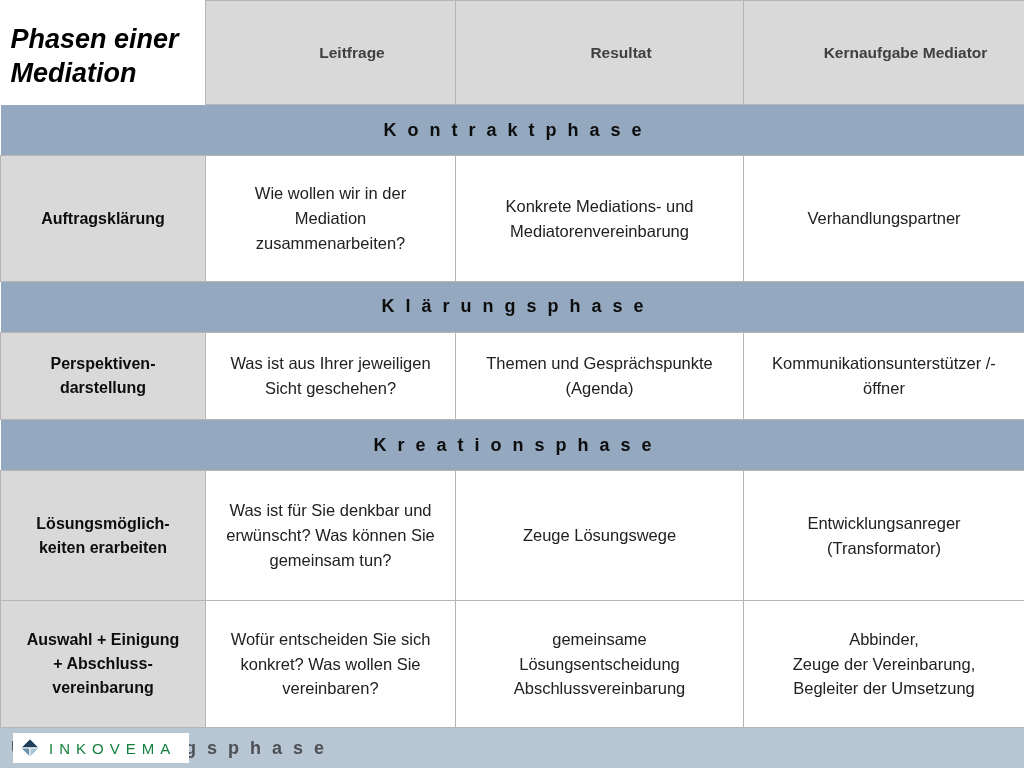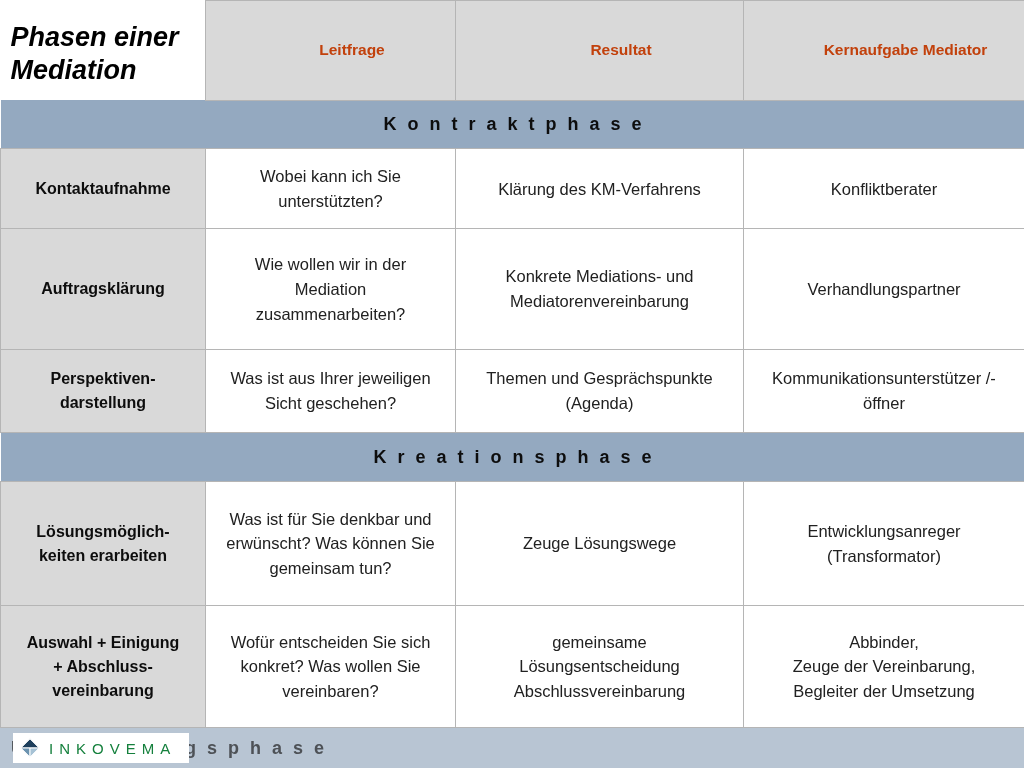--- a/index.html
+++ b/index.html
@@ -24,21 +24,21 @@
     vertical-align: middle; text-align: left;
     padding: 12px 6px 4px 10px;
   }
   .title {
     font-size: 27px; font-weight: bold; font-style: italic;
     color: #000; line-height: 1.25; white-space: pre-line;
   }
   td.col-head {
     background: #d9d9d9; border: 1px solid #b5b5b5;
     text-align: center; vertical-align: middle;
-    font-weight: bold; font-size: 15.5px; color: #c2410c; padding-left: 43px;
+    font-weight: bold; font-size: 15.5px; color: #404040; padding-left: 43px;
   }
 
   
   tr.band td {
     background: #94a9c0; border: none;
     text-align: center; vertical-align: middle;
     font-weight: bold; font-size: 18px; color: #0d0d0d;
     letter-spacing: 11px; text-indent: 11px;
   }
 
@@ -107,37 +107,33 @@
 Mediation</div>
       </td>
       <td class="col-head">Leitfrage</td>
       <td class="col-head">Resultat</td>
       <td class="col-head">Kernaufgabe Mediator</td>
     </tr>
 
     <tr class="band r-band">
       <td colspan="4">Kontraktphase</td>
     </tr>
-    <tr class="r-k1">
-      <td class="label">Kontaktaufnahme</td>
-      <td class="cell">Wobei kann ich Sie
-unterstützten?</td>
-      <td class="cell">Klärung des KM-Verfahrens</td>
-      <td class="cell">Konfliktberater</td>
-    </tr>
     <tr class="r-k2">
       <td class="label">Auftragsklärung</td>
       <td class="cell">Wie wollen wir in der
 Mediation
 zusammenarbeiten?</td>
       <td class="cell">Konkrete Mediations- und
 Mediatorenvereinbarung</td>
       <td class="cell">Verhandlungspartner</td>
     </tr>
 
+    <tr class="band r-band">
+      <td colspan="4">Klärungsphase</td>
+    </tr>
     <tr class="r-c1">
       <td class="label">Perspektiven-
 darstellung</td>
       <td class="cell">Was ist aus Ihrer jeweiligen
 Sicht geschehen?</td>
       <td class="cell">Themen und Gesprächspunkte
 (Agenda)</td>
       <td class="cell">Kommunikationsunterstützer /-
 öffner</td>
     </tr>

